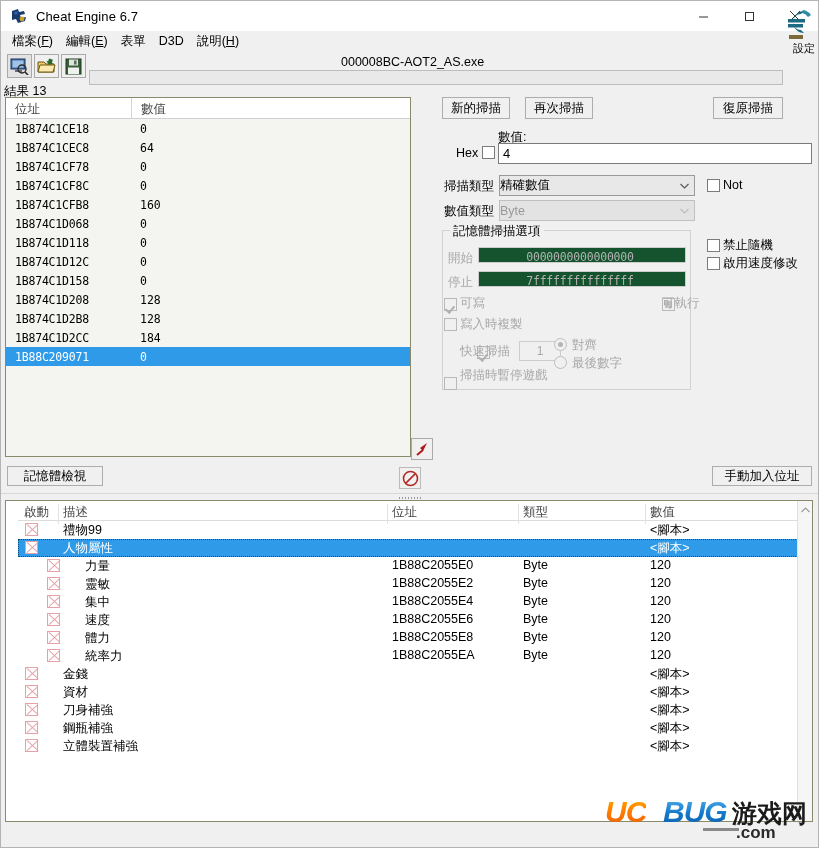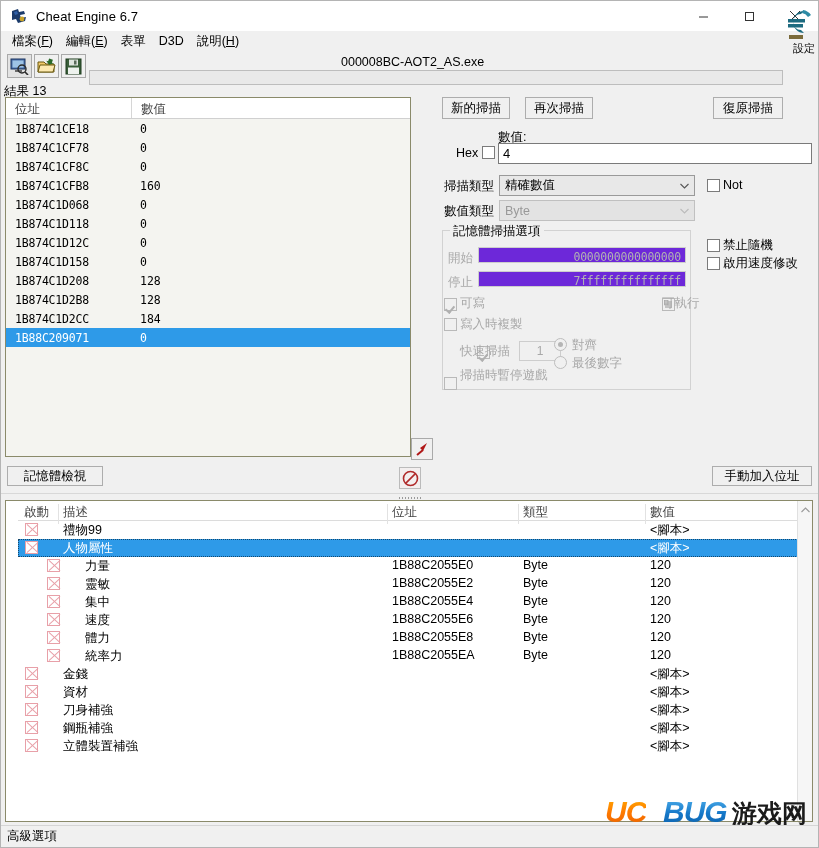--- a/index.html
+++ b/index.html
@@ -193,21 +193,20 @@
     position: absolute; font-size: 12.5px; white-space: nowrap;
   }
   #lbl-scantype { left: 443px; top: 177px; }
   #lbl-valuetype { left: 443px; top: 202px; }
 
   .combo {
     position: absolute; height: 21px;
     background: #e8e8e8; border: 1px solid #9a9a9a;
     font-size: 12.5px;
     display: flex; align-items: center;
-    padding-left: 5px;
   }
   .combo .arrowz {
     margin-left: auto; margin-right: 5px;
     width: 9px; height: 6px;
   }
   #combo-scantype  { left: 498px; top: 174px; width: 196px; color: #000; }
   #combo-valuetype { left: 498px; top: 199px; width: 196px; color: #999;
                      background: #e3e3e3; border-color: #c0c0c0; }
 
   #not-check { position: absolute; left: 706px; top: 178px; }
@@ -223,24 +222,24 @@
     background: #f0f0f0; padding: 0 3px;
     font-size: 12.5px;
   }
   .g-lbl {
     position: absolute; font-size: 12.5px; color: #a8a8a8;
   }
   #g-start { left: 447px; top: 249px; }
   #g-stop  { left: 447px; top: 273px; }
   .g-input {
     position: absolute; height: 16px;
-    background: #6d28d9; border: 1px solid #cdcdcd;
+    background: #14532d; border: 1px solid #cdcdcd;
     color: #b2b2b2; font-size: 11.5px;
     font-family: "DejaVu Sans Mono", monospace;
-    text-align: right; padding: 2px 4px 0 0;
+    text-align: center; padding: 2px 4px 0 0;
     letter-spacing: -0.2px;
   }
   #inp-start { left: 477px; top: 246px; width: 208px; }
   #inp-stop  { left: 477px; top: 270px; width: 208px; }
 
   .g-check { position: absolute; }
   .g-text { position: absolute; font-size: 12.5px; color: #a8a8a8; white-space: nowrap; }
   #chk-writable { left: 443px; top: 296px; }
   #txt-writable { left: 459px; top: 294px; }
   #chk-exec     { left: 645px; top: 296px; }
@@ -478,20 +477,24 @@
     <div class="fl-head">
       <div class="fl-head-cell addr">位址</div>
       <div class="fl-head-cell val">數值</div>
     </div>
     <div class="fl-rows" id="found-rows">
         <div class="fl-row">
           <div class="c-addr">1B874C1CE18</div>
           <div class="c-val">0</div>
         </div>
         <div class="fl-row">
+          <div class="c-addr">1B874C1CEC8</div>
+          <div class="c-val">64</div>
+        </div>
+        <div class="fl-row">
           <div class="c-addr">1B874C1CF78</div>
           <div class="c-val">0</div>
         </div>
         <div class="fl-row">
           <div class="c-addr">1B874C1CF8C</div>
           <div class="c-val">0</div>
         </div>
         <div class="fl-row">
           <div class="c-addr">1B874C1CFB8</div>
           <div class="c-val">160</div>
@@ -716,17 +719,14 @@
   
   <div class="watermark">
     <div class="wm-uc">UC</div>
     <div class="wm-bug">BUG</div>
     <div class="wm-cn">游戏网</div>
     <div class="wm-line"></div>
     <div class="wm-com">.com</div>
   </div>
 
   
-  <div class="statusbar">
-    <span>高級選項</span>
-  </div>
 
 </div>
 
 </body></html>

